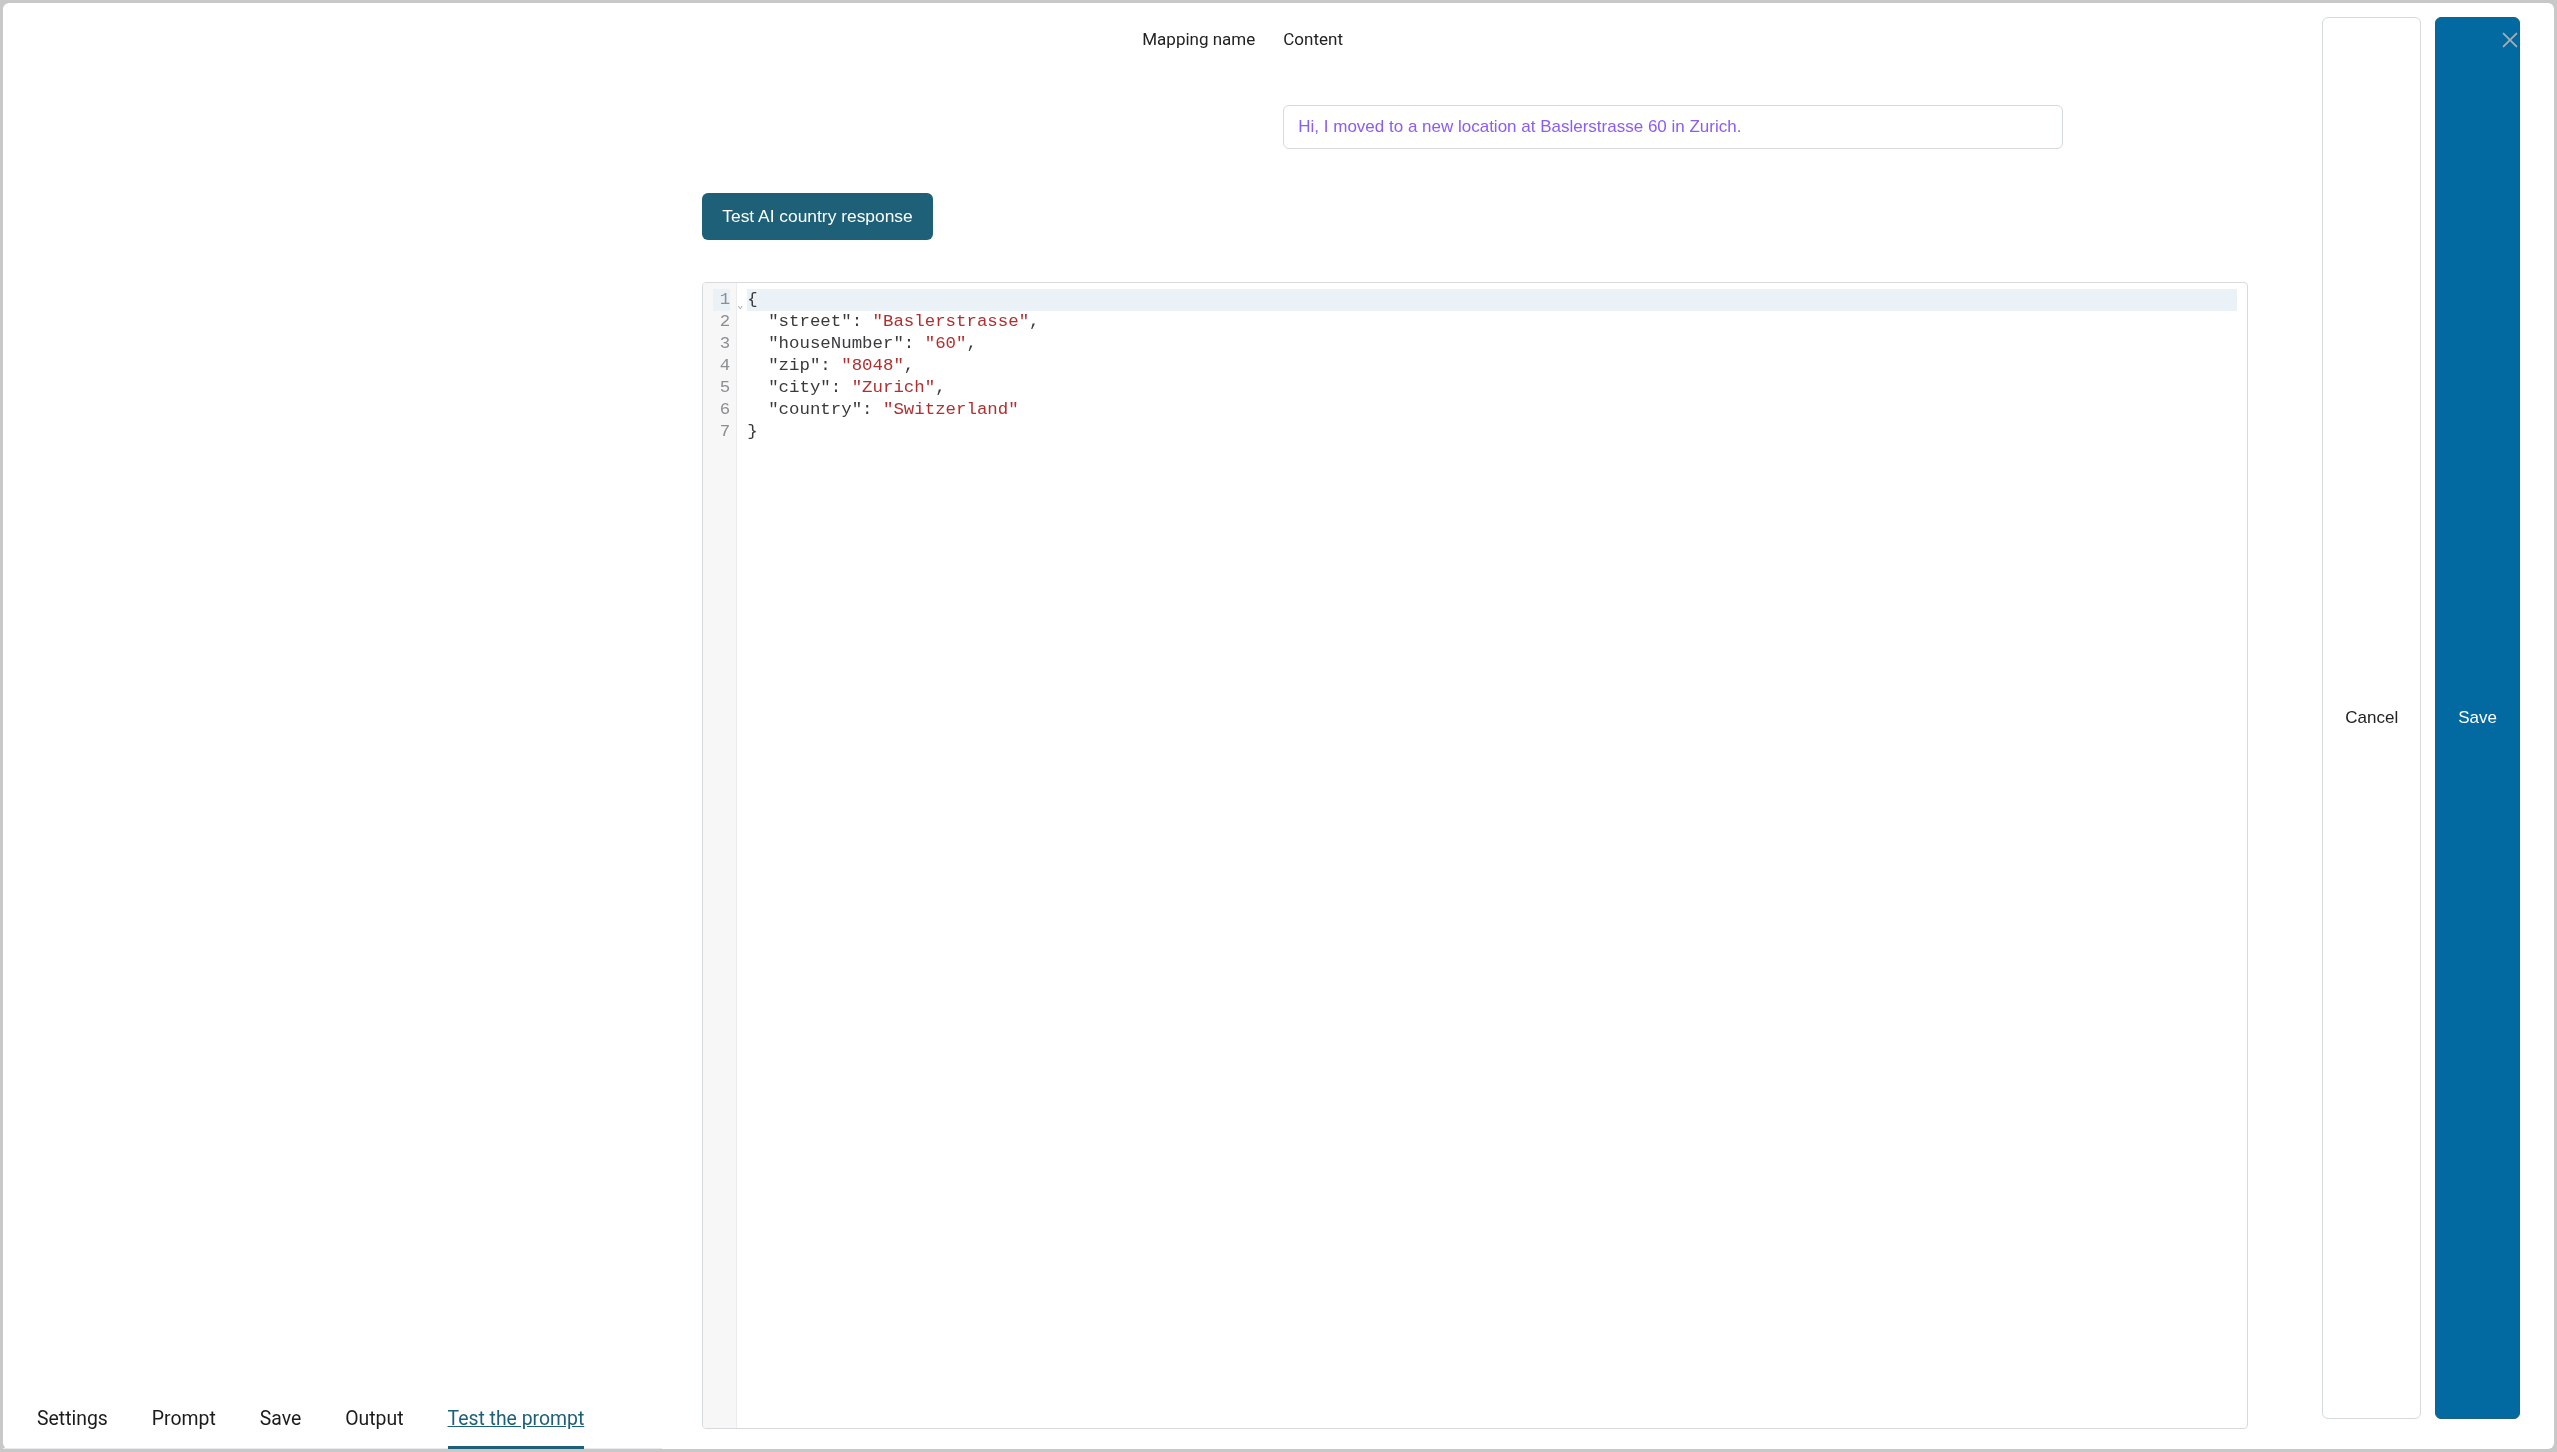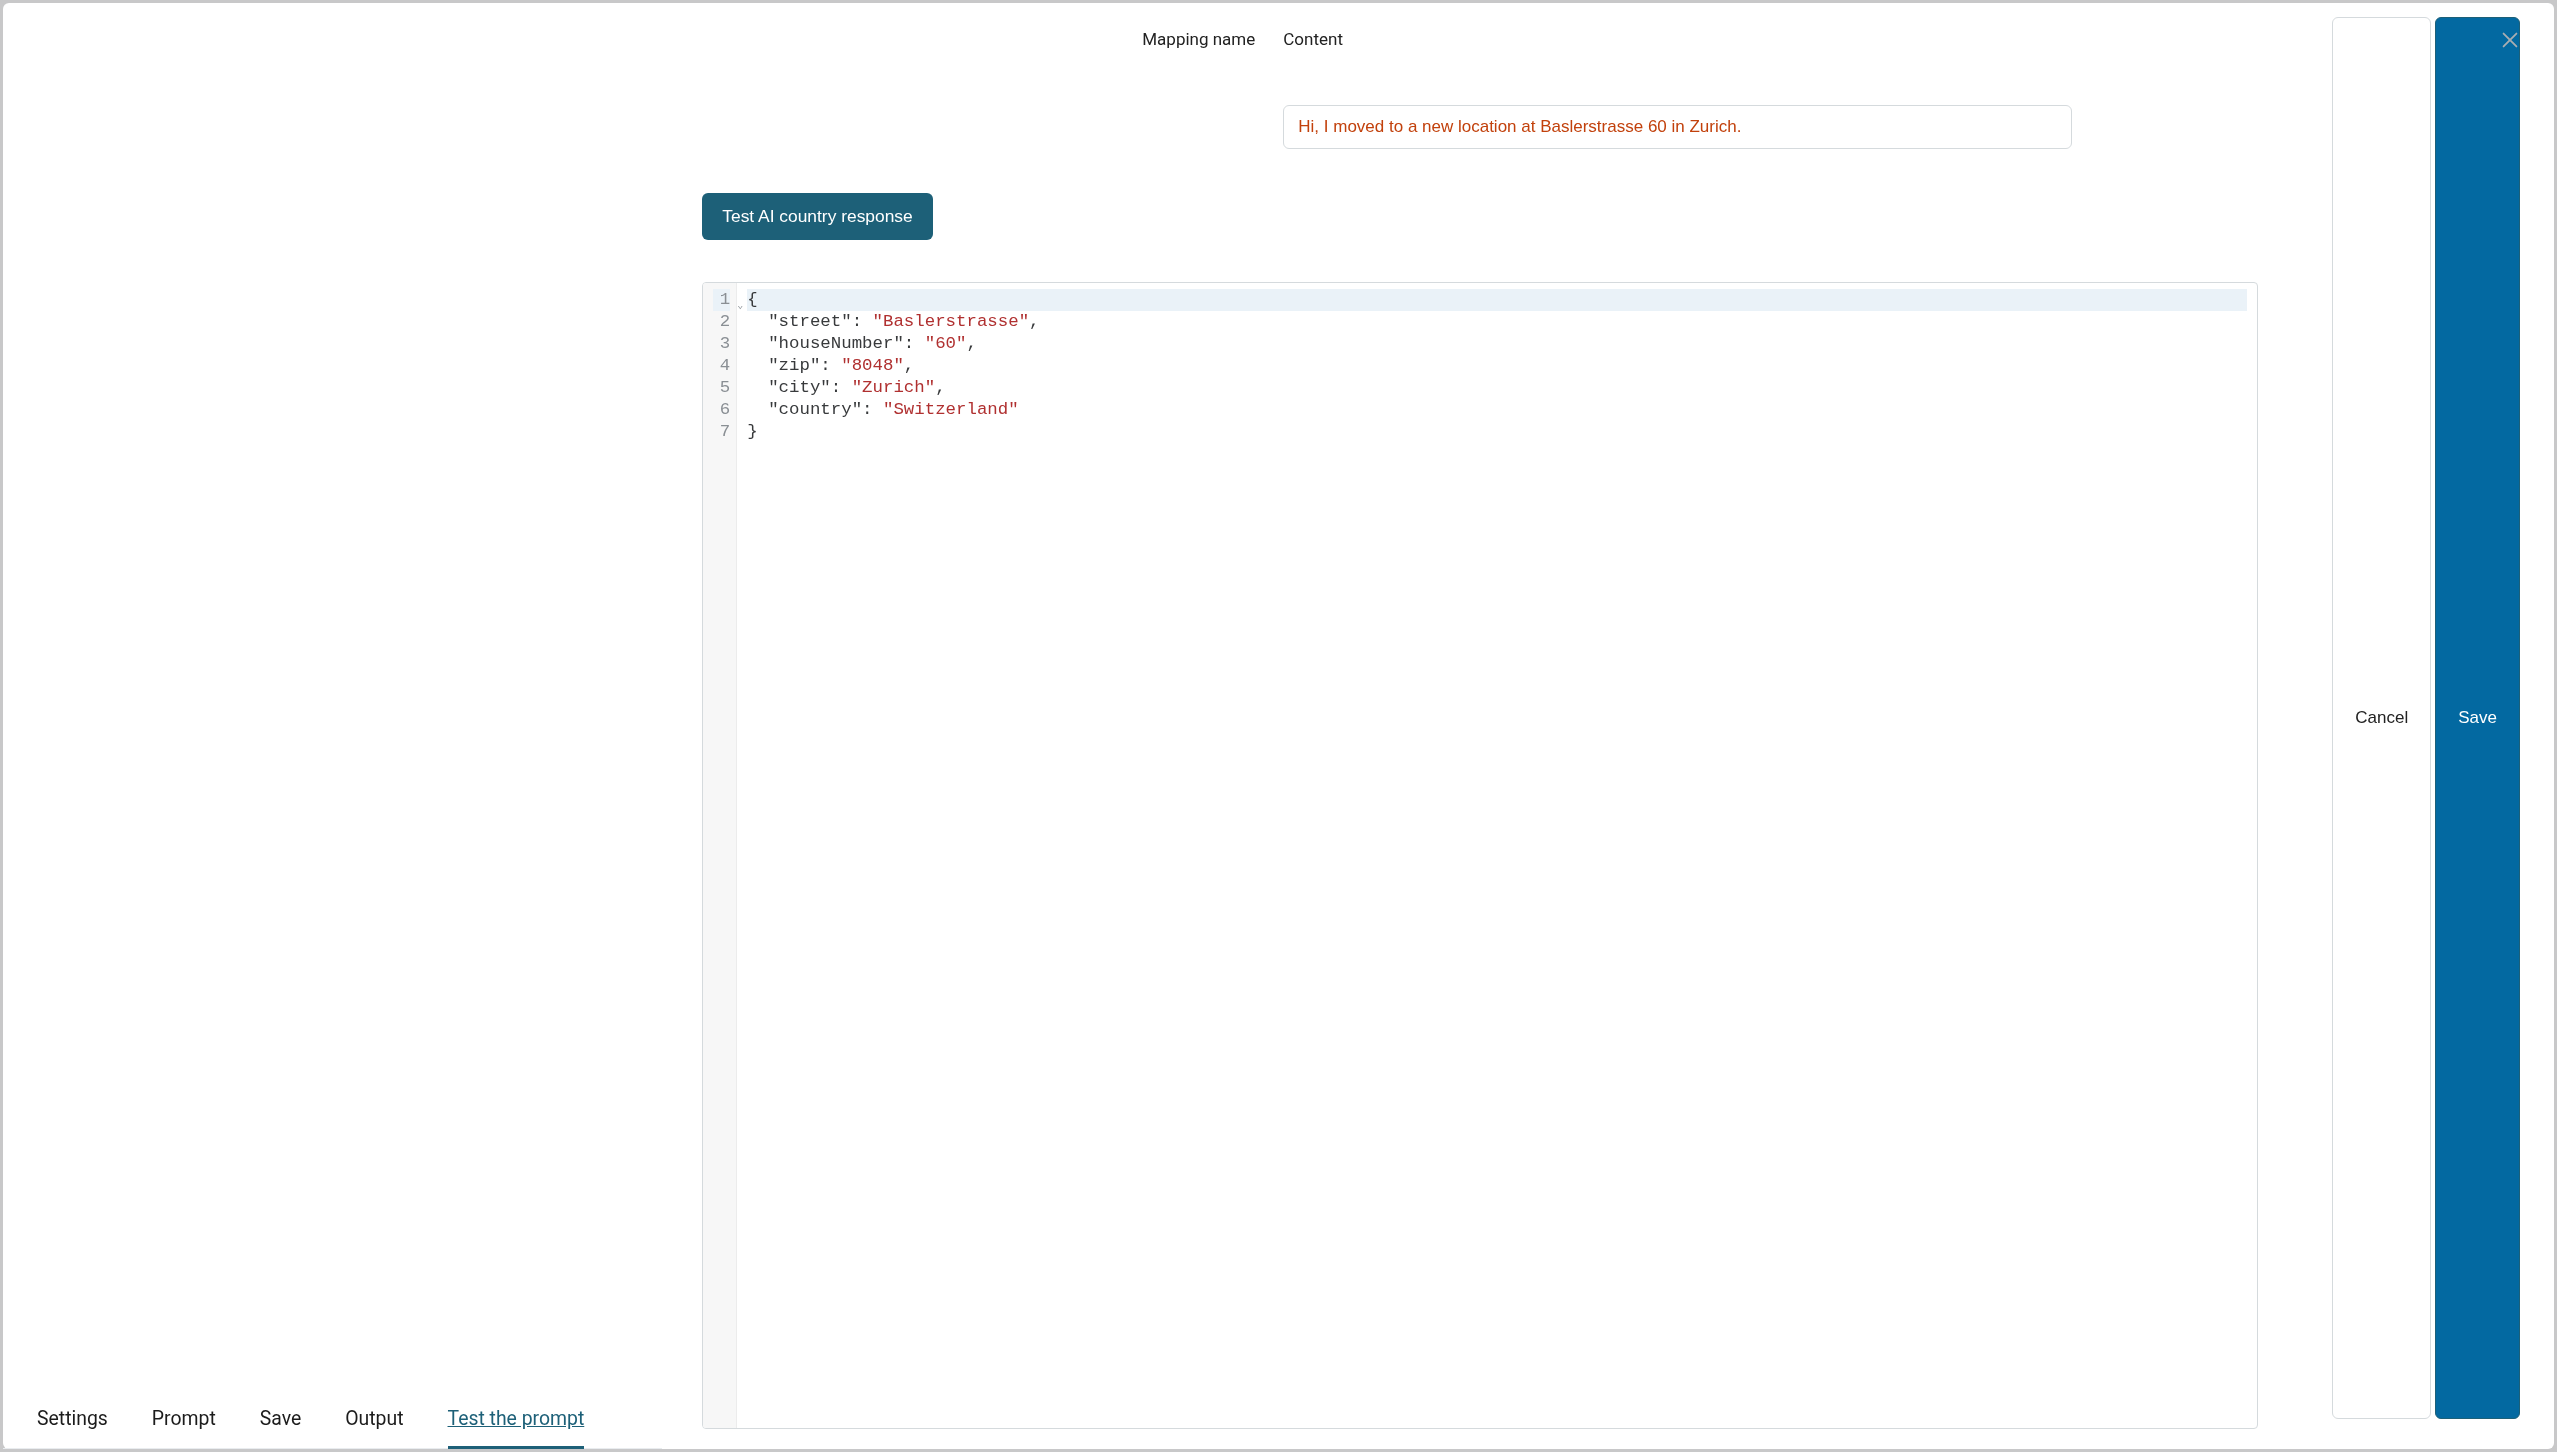--- a/index.html
+++ b/index.html
@@ -70,21 +70,21 @@
     font-size: 17px;
     color: #222;
     margin-bottom: 10px;
   }
   .text-input {
     height: 44px;
     border: 1px solid #d5dadd;
     border-radius: 6px;
     padding: 0 14px;
     font-size: 17px;
-    color: #c2410c;
+    color: #8b5cf6;
     background: #fff;
   }
   .text-input.readonly {
     background: #f5f7f8;
     color: #7a8289;
   }
   .test-btn {
     margin-top: 44px;
     align-self: flex-start;
     background: #1d6078;
@@ -133,21 +133,21 @@
     overflow:auto;
   }
   .code-line { height: 22px; }
   .code-line.hl { background: #eaf2f8; }
   .tok-key { color: #383a3c; }
   .tok-str { color: #b03030; }
   .tok-punc { color: #383a3c; }
   .footer {
     display: flex;
     justify-content: flex-end;
-    gap: 4px;
+    gap: 14px;
     padding: 14px 34px 30px 34px;
   }
   .btn {
     border-radius: 6px;
     padding: 12px 22px;
     font-size: 17px;
     cursor: pointer;
   }
   .btn.secondary {
     background: #fff;

